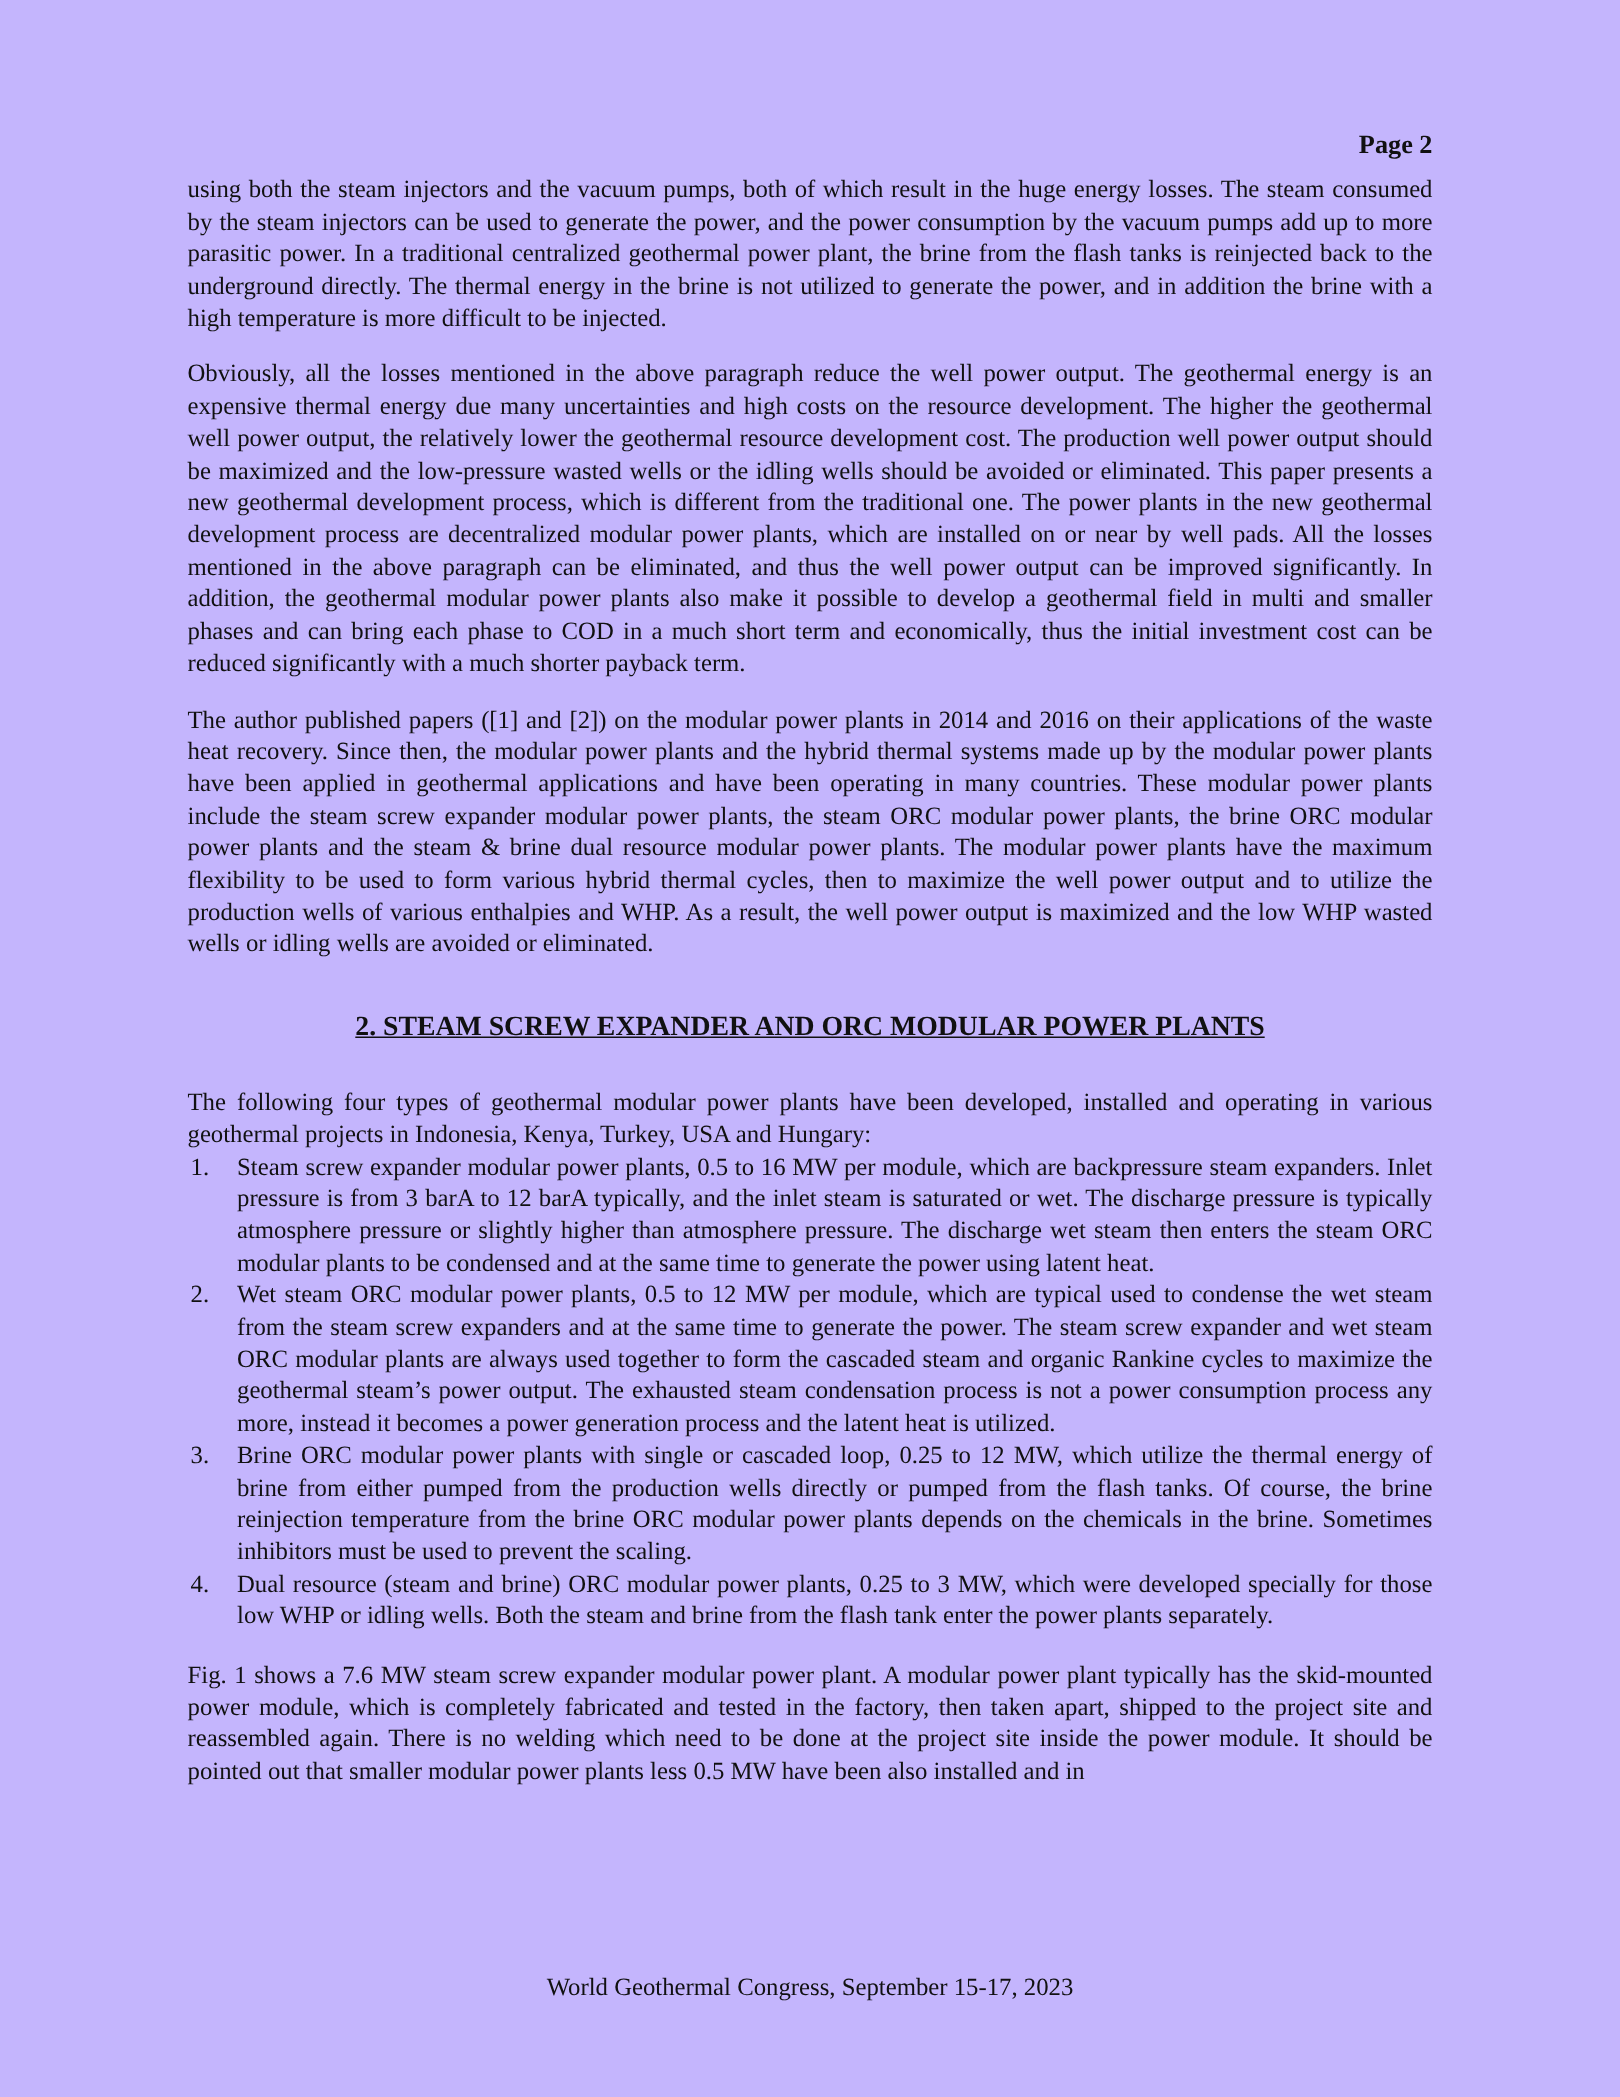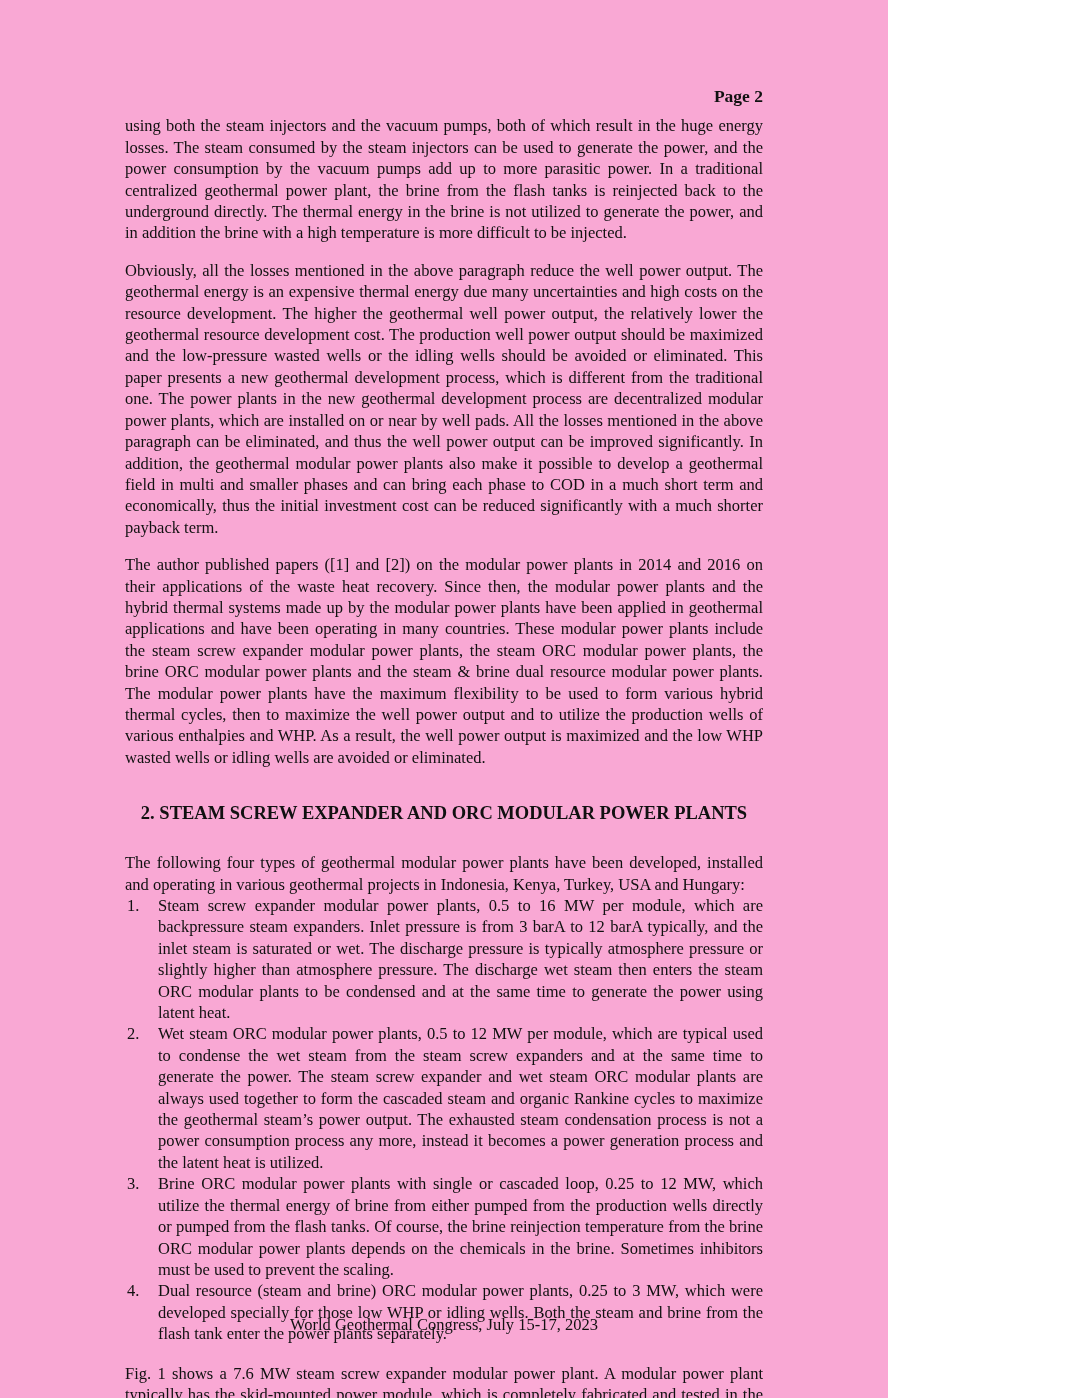--- a/index.html
+++ b/index.html
@@ -2,23 +2,23 @@
 <html><head>
 <meta charset="utf-8">
 <style>
   html, body {
     margin: 0;
     padding: 0;
     background: #ffffff;
   }
   .page {
     position: relative;
-    width: 888px;
+    width: 1080px;
     height: 1398px;
-    background: #f9a8d4;
+    background: #c4b5fd;
     color: #111111;
     font-family: "Liberation Serif", "DejaVu Serif", serif;
     font-size: 16.5px;
     line-height: 21.4px;
     overflow: hidden;
   }
   .content {
     margin: 0 125px;
   }
   .page-label {
@@ -33,20 +33,21 @@
   }
   p.para.first {
     margin-top: 8px;
   }
   h2.section-heading {
     margin: 34px 0 28px 0;
     text-align: center;
     font-size: 18.5px;
     font-weight: bold;
     line-height: 22px;
+    text-decoration: underline;
   }
   p.para.intro {
     margin-top: 0;
     margin-bottom: 0;
   }
   .list {
     margin: 0;
   }
   .list-item {
     position: relative;
@@ -109,15 +110,15 @@
         <span class="num">4.</span>
         <span>Dual resource (steam and brine) ORC modular power plants, 0.25 to 3 MW, which were developed specially for those low WHP or idling wells. Both the steam and brine from the flash tank enter the power plants separately.</span>
       </div>
 
     </div>
 
     <p class="para closing">Fig. 1 shows a 7.6 MW steam screw expander modular power plant. A modular power plant typically has the skid-mounted power module, which is completely fabricated and tested in the factory, then taken apart, shipped to the project site and reassembled again. There is no welding which need to be done at the project site inside the power module. It should be pointed out that smaller modular power plants less 0.5 MW have been also installed and in</p>
 
   </div>
 
-  <div class="footer">World Geothermal Congress, July 15-17, 2023</div>
+  <div class="footer">World Geothermal Congress, September 15-17, 2023</div>
 
 </div>
 
 </body></html>

